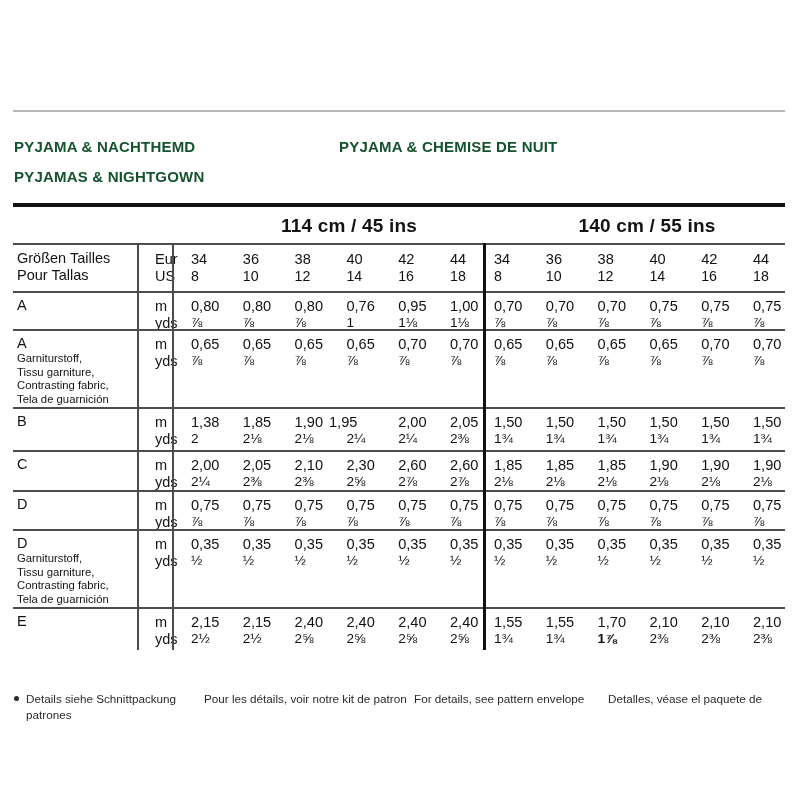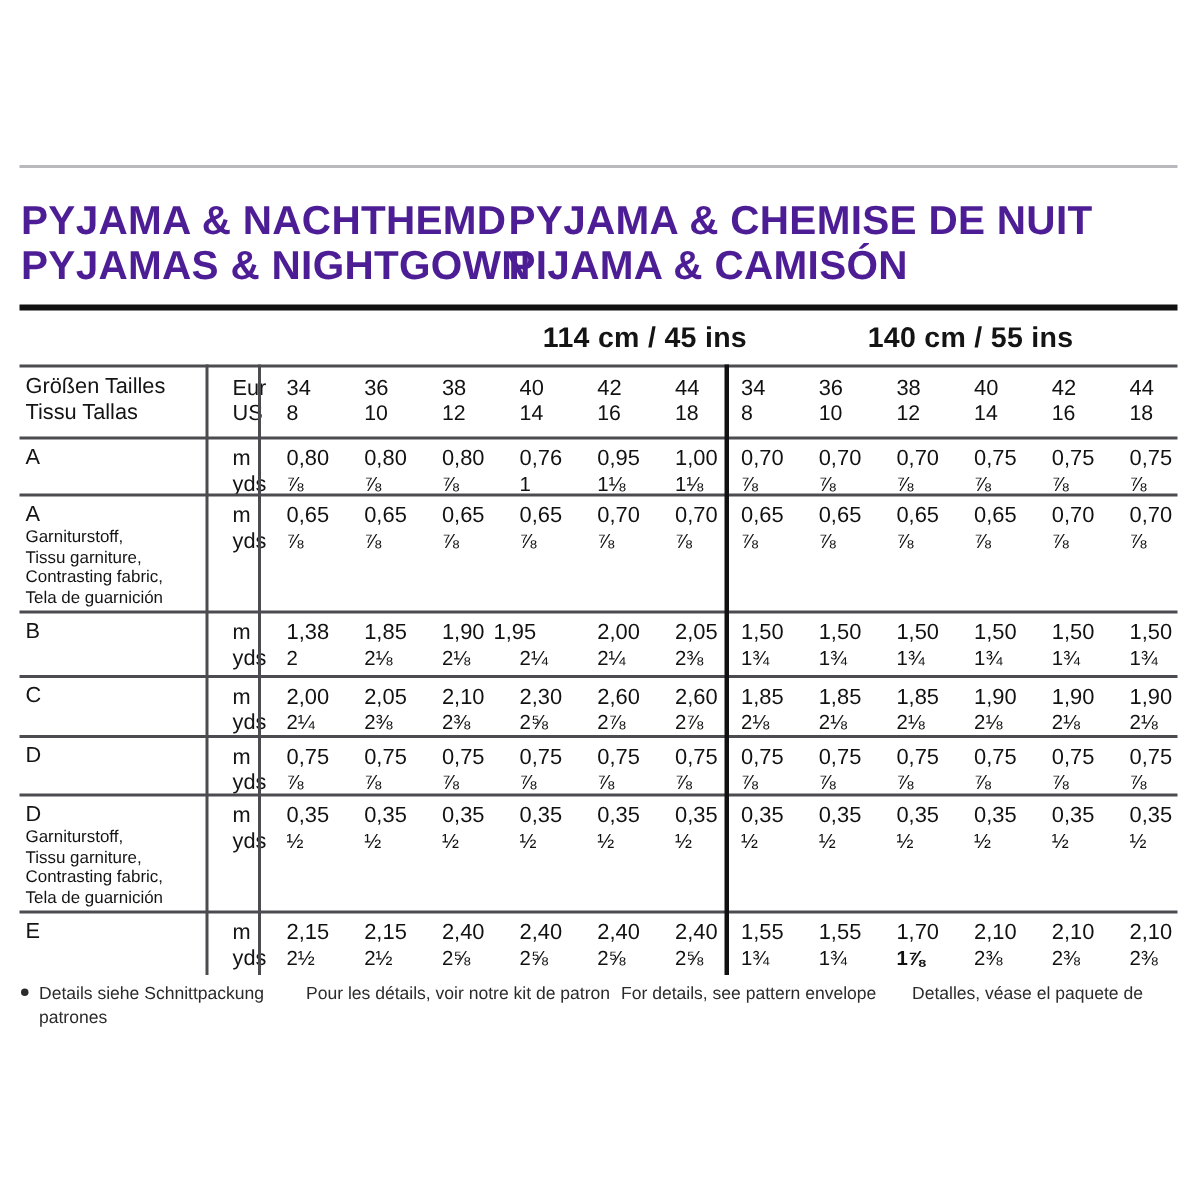--- a/index.html
+++ b/index.html
@@ -37,46 +37,46 @@
   .titles {
     position: absolute;
     left: 14px;
     top: 132px;
     width: 772px;
   }
   .title-line {
     display: flex;
     align-items: flex-start;
     font-weight: bold;
-    font-size: 27px;
+    font-size: 15px;
     letter-spacing: 0.2px;
     line-height: 30px;
     white-space: nowrap;
-    color: #4c1d95;
+    color: #14532d;
   }
   .title-de   { width: 325px; }
   .title-en   { width: 325px; }
 
   
   .widths {
     position: absolute;
     top: 215px;
     left: 13px;
     width: 772px;
     height: 28px;
   }
   .width-label {
     position: absolute;
     font-size: 19px;
     font-weight: bold;
     letter-spacing: 0.2px;
     white-space: nowrap;
     color: #141414;
   }
-  .w-114 { left: 227px; width: 258px; text-align: right; }
+  .w-114 { left: 207px; width: 258px; text-align: center; }
   .w-140 { left: 483px; width: 302px; text-align: center; }
 
   
   .table {
     position: absolute;
     left: 13px;
     top: 203px;
     width: 772px;
   }
   .rule-heavy {
@@ -168,56 +168,55 @@
   .fn-bullet {
     display: inline-block;
     width: 5px; height: 5px;
     border-radius: 50%;
     background: #2b2b2b;
     margin-right: 7px;
     margin-bottom: 2px;
     vertical-align: middle;
   }
   .fn-seg { display: inline-block; }
-  .fn-de  { width: 178px; }
+  .fn-de  { width: 178px; margin-top: 36px; }
   .fn-fr  { width: 210px; }
   .fn-en  { width: 194px; }
   .fn-es  { }
   .fn-cont { margin-left: 12px; display: block; }
 </style>
 </head>
 <body>
 
 <div class="page">
 
   <div class="top-rule"></div>
 
   <div class="titles">
     <div class="title-line">
       <span class="title-de">PYJAMA &amp; NACHTHEMD</span>
       <span class="title-fr">PYJAMA &amp; CHEMISE DE NUIT</span>
     </div>
     <div class="title-line">
       <span class="title-en">PYJAMAS &amp; NIGHTGOWN</span>
-      <span class="title-es">PIJAMA &amp; CAMISÓN</span>
     </div>
   </div>
 
   <div class="widths">
     <span class="width-label w-114">114 cm / 45 ins</span>
     <span class="width-label w-140">140 cm / 55 ins</span>
   </div>
 
   <div class="table" id="table-root">
       <div class="rule-heavy" style="top: 0px;"></div>
       <div class="rule-thin" style="top: 40px;"></div>
       <div class="row sizes-row" style="top: 47px;">
         <div class="cell-label">
           <div class="label-main">Größen  Tailles</div>
-          <div class="label-main">Tissu  Tallas</div>
+          <div class="label-main">Pour  Tallas</div>
         </div>
         <div class="cell-unit unit-m">Eur</div>
         <div class="cell-unit unit-yds">US</div>
         <div class="val m" style="left: 178px;">34</div>
         <div class="val m" style="left: 481px;">34</div>
         <div class="val m" style="left: 229.8px;">36</div>
         <div class="val m" style="left: 532.8px;">36</div>
         <div class="val m" style="left: 281.6px;">38</div>
         <div class="val m" style="left: 584.6px;">38</div>
         <div class="val m" style="left: 333.4px;">40</div>

